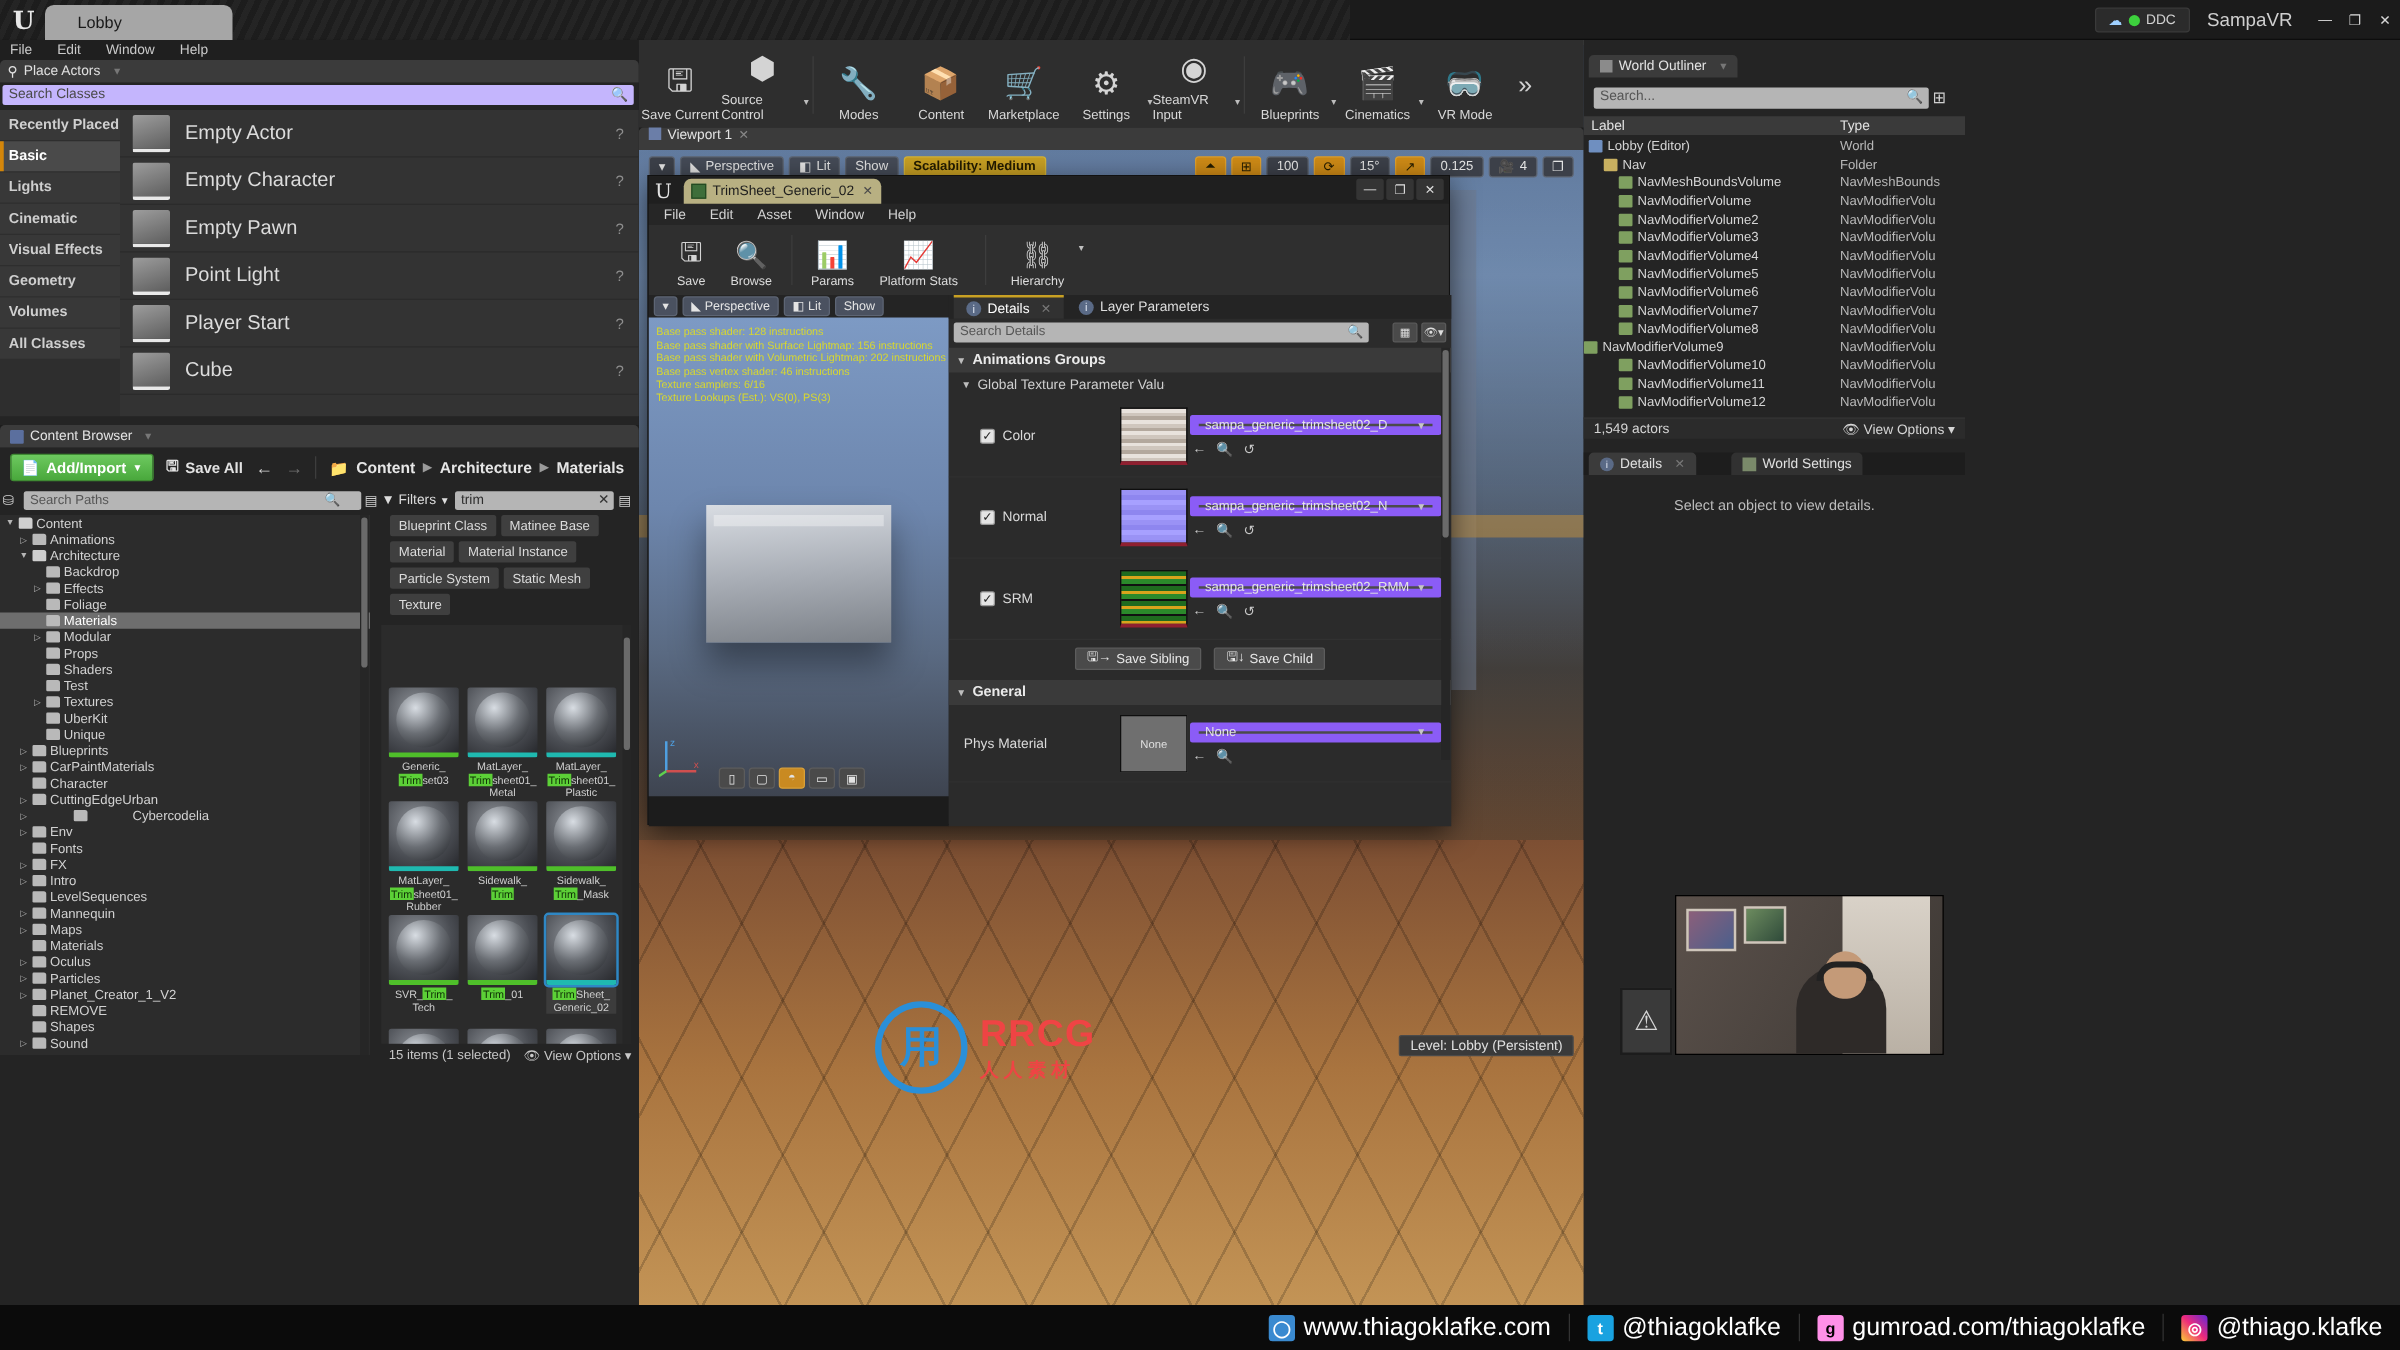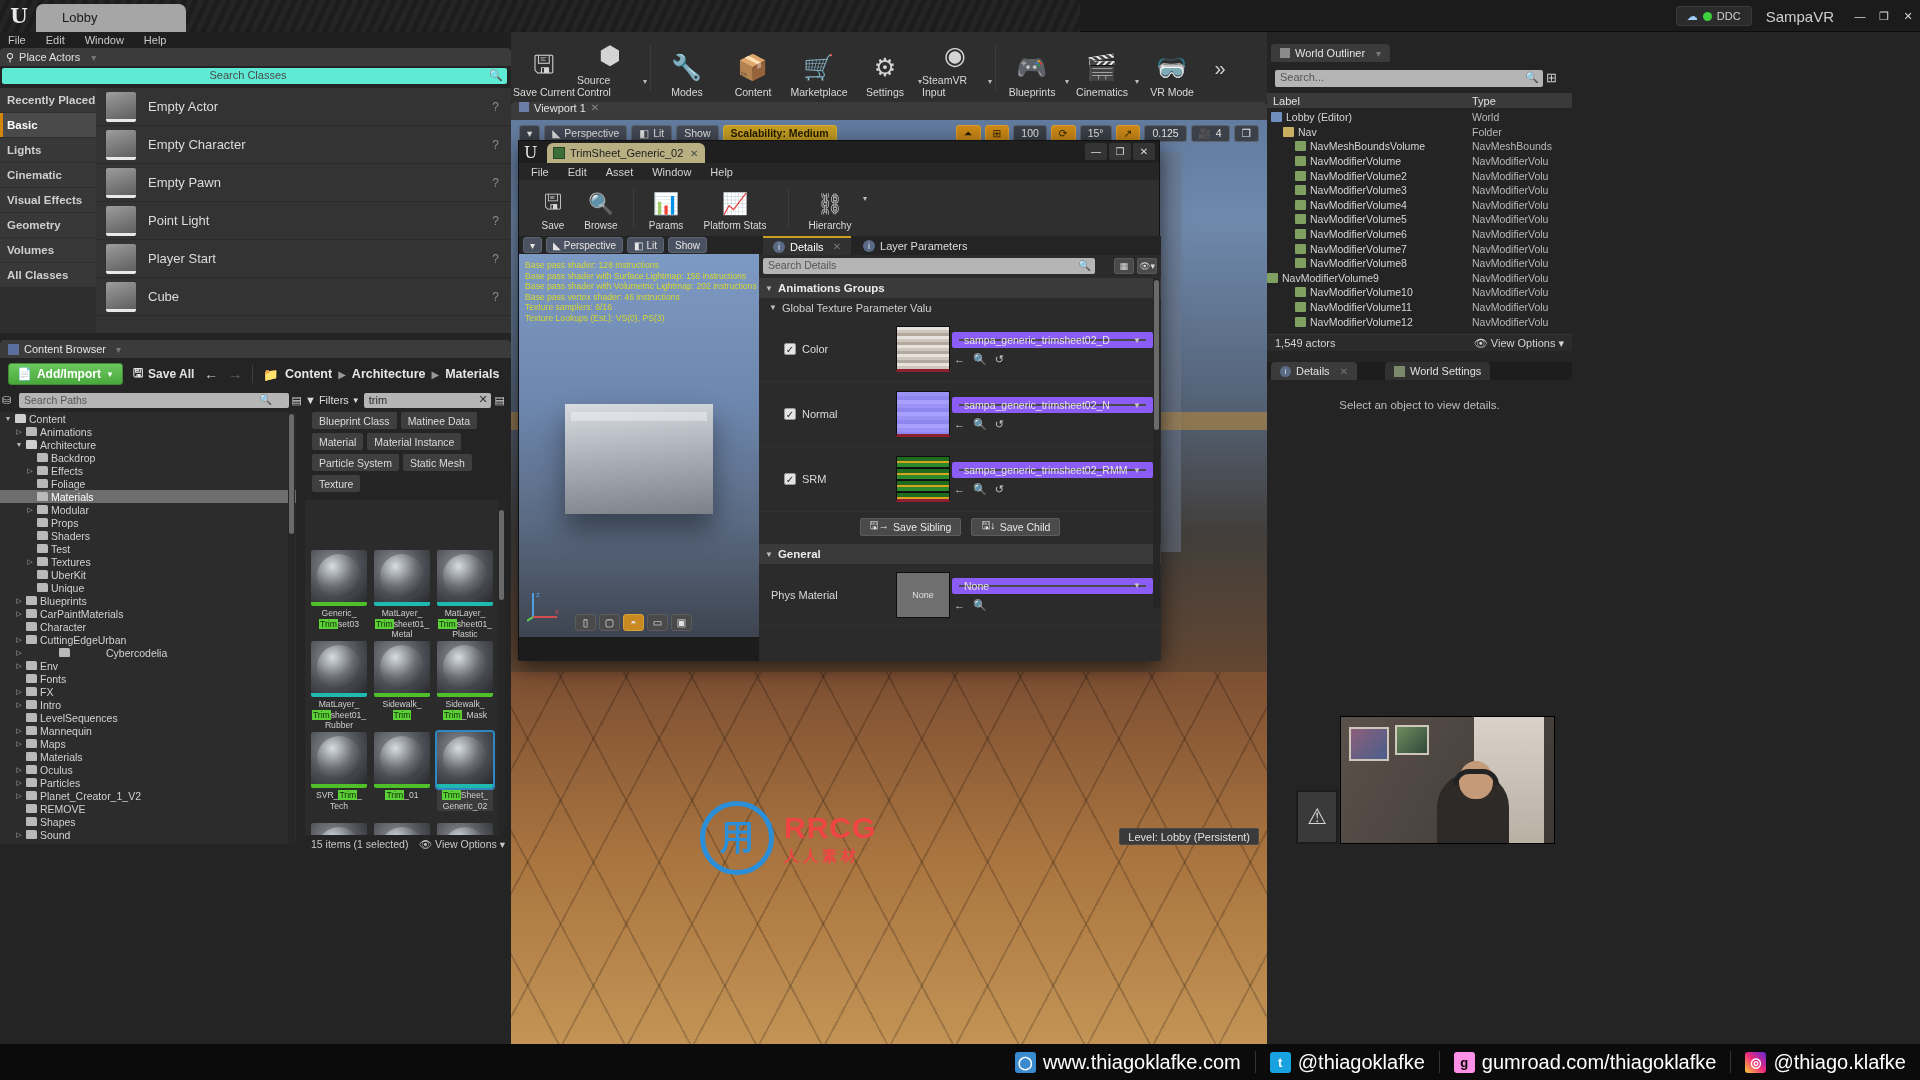--- a/index.html
+++ b/index.html
@@ -35,34 +35,34 @@
   .menubar { left:0; top:32px; width:511px; height:16px; background:#1f1f1f; display:flex;
      align-items:center; padding-left:8px; gap:20px; }
   .menubar span { font-size:11px; color:#cacaca; }
 
   
   .pa-tabrow { left:0; top:48px; width:511px; height:18px; background:#1d1d1d; }
   .pa-tab { left:0; top:0; height:18px; padding:0 8px 0 6px; background:#3b3b3b;
      display:flex; align-items:center; gap:5px; font-size:11px; color:#e0e0e0;
      border-radius:4px 4px 0 0; }
   .pa-tab .x { color:#777; font-size:10px; margin-left:6px; }
-  .pa-search { left:2px; top:68px; width:505px; height:16px; background:#5eead4;
-     color:#4a4a4a; font-size:11px; padding:1px 18px 0 5px; border-radius:2px;text-align:center; }
+  .pa-search { left:2px; top:68px; width:505px; height:16px; background:#c4b5fd;
+     color:#4a4a4a; font-size:11px; padding:1px 18px 0 5px; border-radius:2px; }
   .pa-search .mag { position:absolute; right:4px; top:1px; color:#333; font-size:11px; }
 
   .pa-cats { left:0; top:88px; width:96px; height:245px; background:#2e2e2e; }
   .pa-cat { height:24px; display:flex; align-items:center; padding-left:7px; font-size:11.5px;
      color:#cfcfcf; font-weight:bold; background:#383838; margin-bottom:1px; }
   .pa-cat.sel { background:#4a4a4a; border-left:3px solid #d4860a; padding-left:4px; color:#fff; }
   .pa-list { left:96px; top:88px; width:415px; height:245px; background:#333; overflow:hidden; }
   .pa-item { height:38px; display:flex; align-items:center; gap:12px; padding-left:10px;
      border-bottom:1px solid #2b2b2b; position:relative; }
   .pa-thumb { width:30px; height:30px; background:linear-gradient(160deg,#9d9d9d,#5e5e5e);
      border-bottom:3px solid #e9e9e9; border-radius:2px; }
-  .pa-name { font-size:13px; color:#dcdcdc; }
+  .pa-name { font-size:16px; color:#dcdcdc; }
   .pa-q { position:absolute; right:12px; color:#8d8d8d; font-size:12px; }
 
   
   .cb-tabrow { left:0; top:340px; width:511px; height:18px; background:#1d1d1d; }
   .cb-tab { left:4px; top:0; height:18px; padding:0 8px; background:#3b3b3b; display:flex;
      align-items:center; gap:5px; font-size:11px; color:#e4e4e4; border-radius:4px 4px 0 0; }
   .cb-icon { width:11px; height:11px; background:#5b6f9e; border-radius:1px; }
   .cb-toolbar { left:0; top:360px; width:511px; height:28px; display:flex; align-items:center;
      gap:10px; padding-left:8px; background:#242424; }
   .addimport { display:flex; align-items:center; gap:5px; height:22px; padding:0 8px;
@@ -957,21 +957,21 @@
       <span style="font-size:8px">▼</span>
     </div>
     <div class="searchassets">
       <span>trim</span>
       <span class="clr">✕</span>
     </div>
     <span style="font-size:11px;color:#cfcfcf">▤</span>
   </div>
   <div class="abs chips" id="filter-chips">
       <div class="chip">Blueprint Class</div>
-      <div class="chip">Matinee Data</div>
+      <div class="chip">Matinee Base</div>
       <div class="chip">Material</div>
       <div class="chip">Material Instance</div>
       <div class="chip">Particle System</div>
       <div class="chip">Static Mesh</div>
       <div class="chip">Texture</div>
     </div>
   <div class="abs grid" id="asset-grid">
       <div class="gcell" style="left: 6px; top: 4px;">
         <div class="gthumb">
           <div class="ball"></div>

